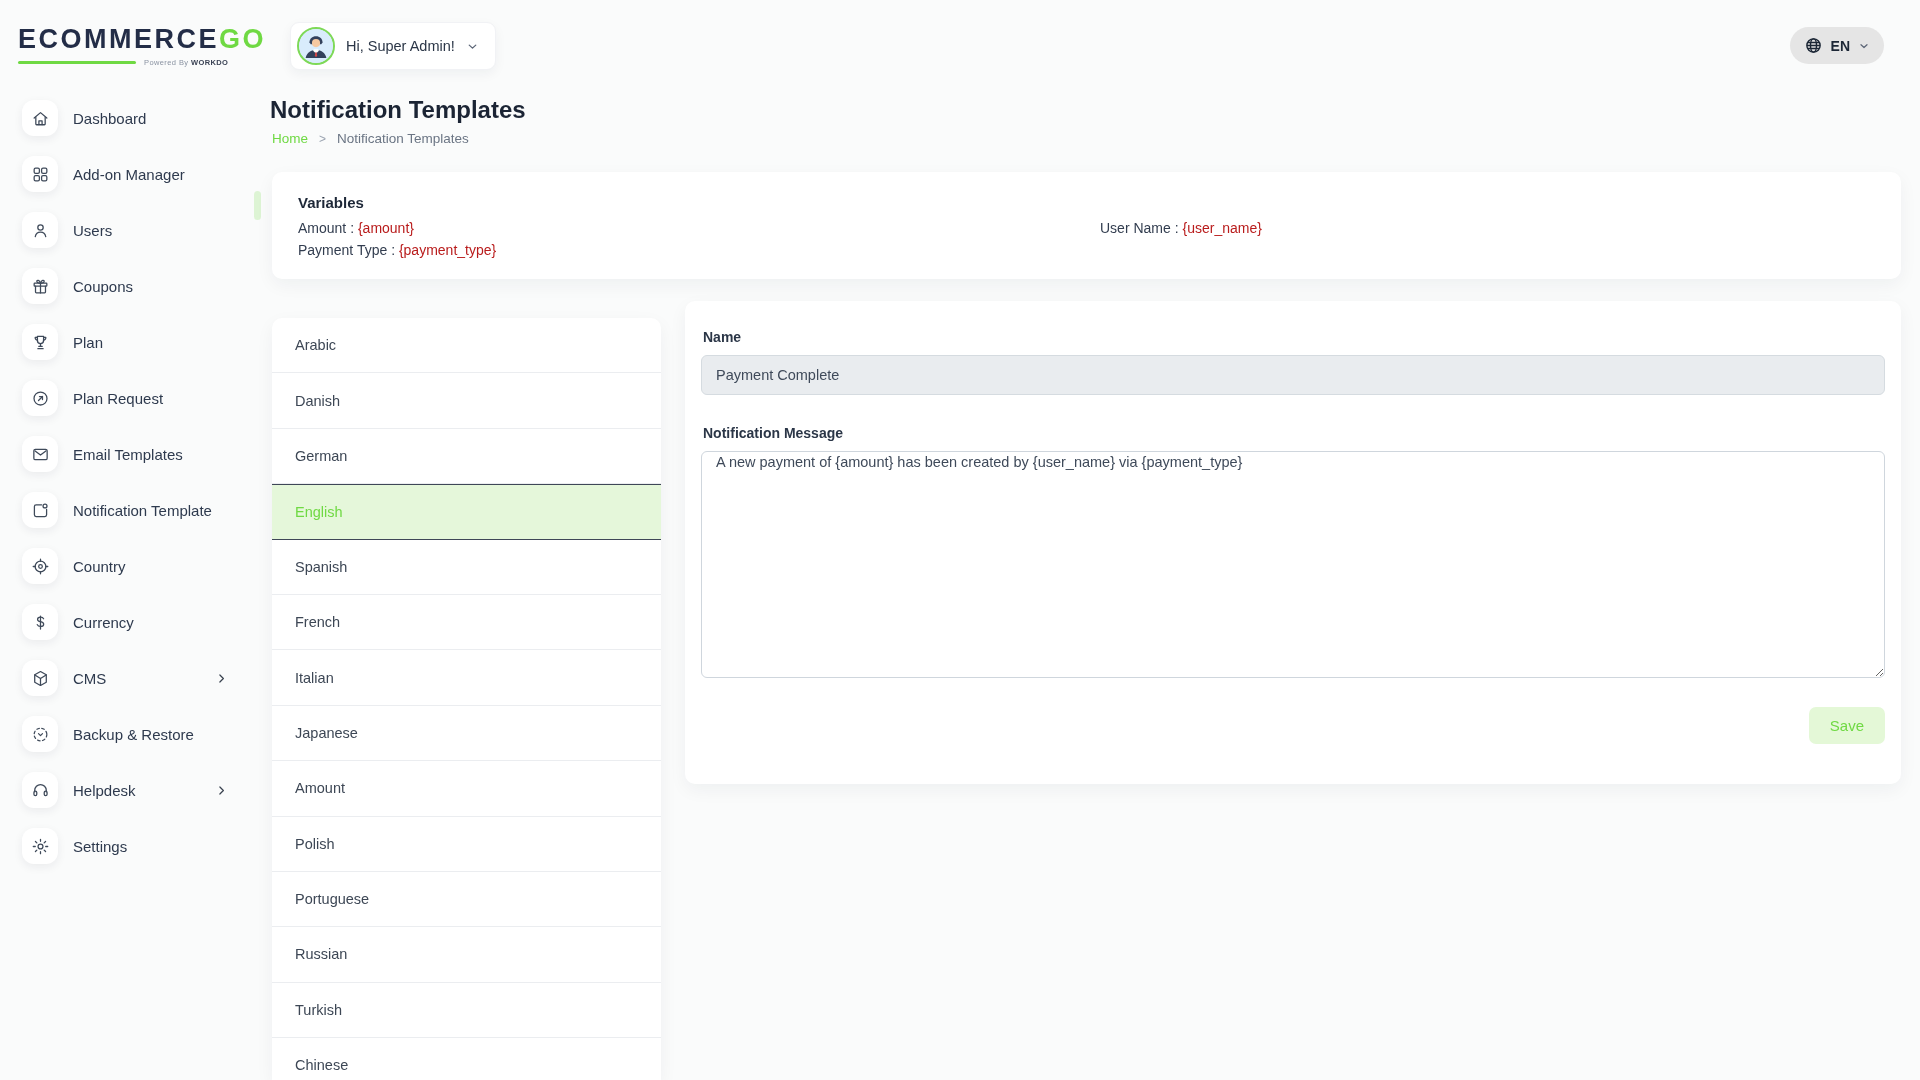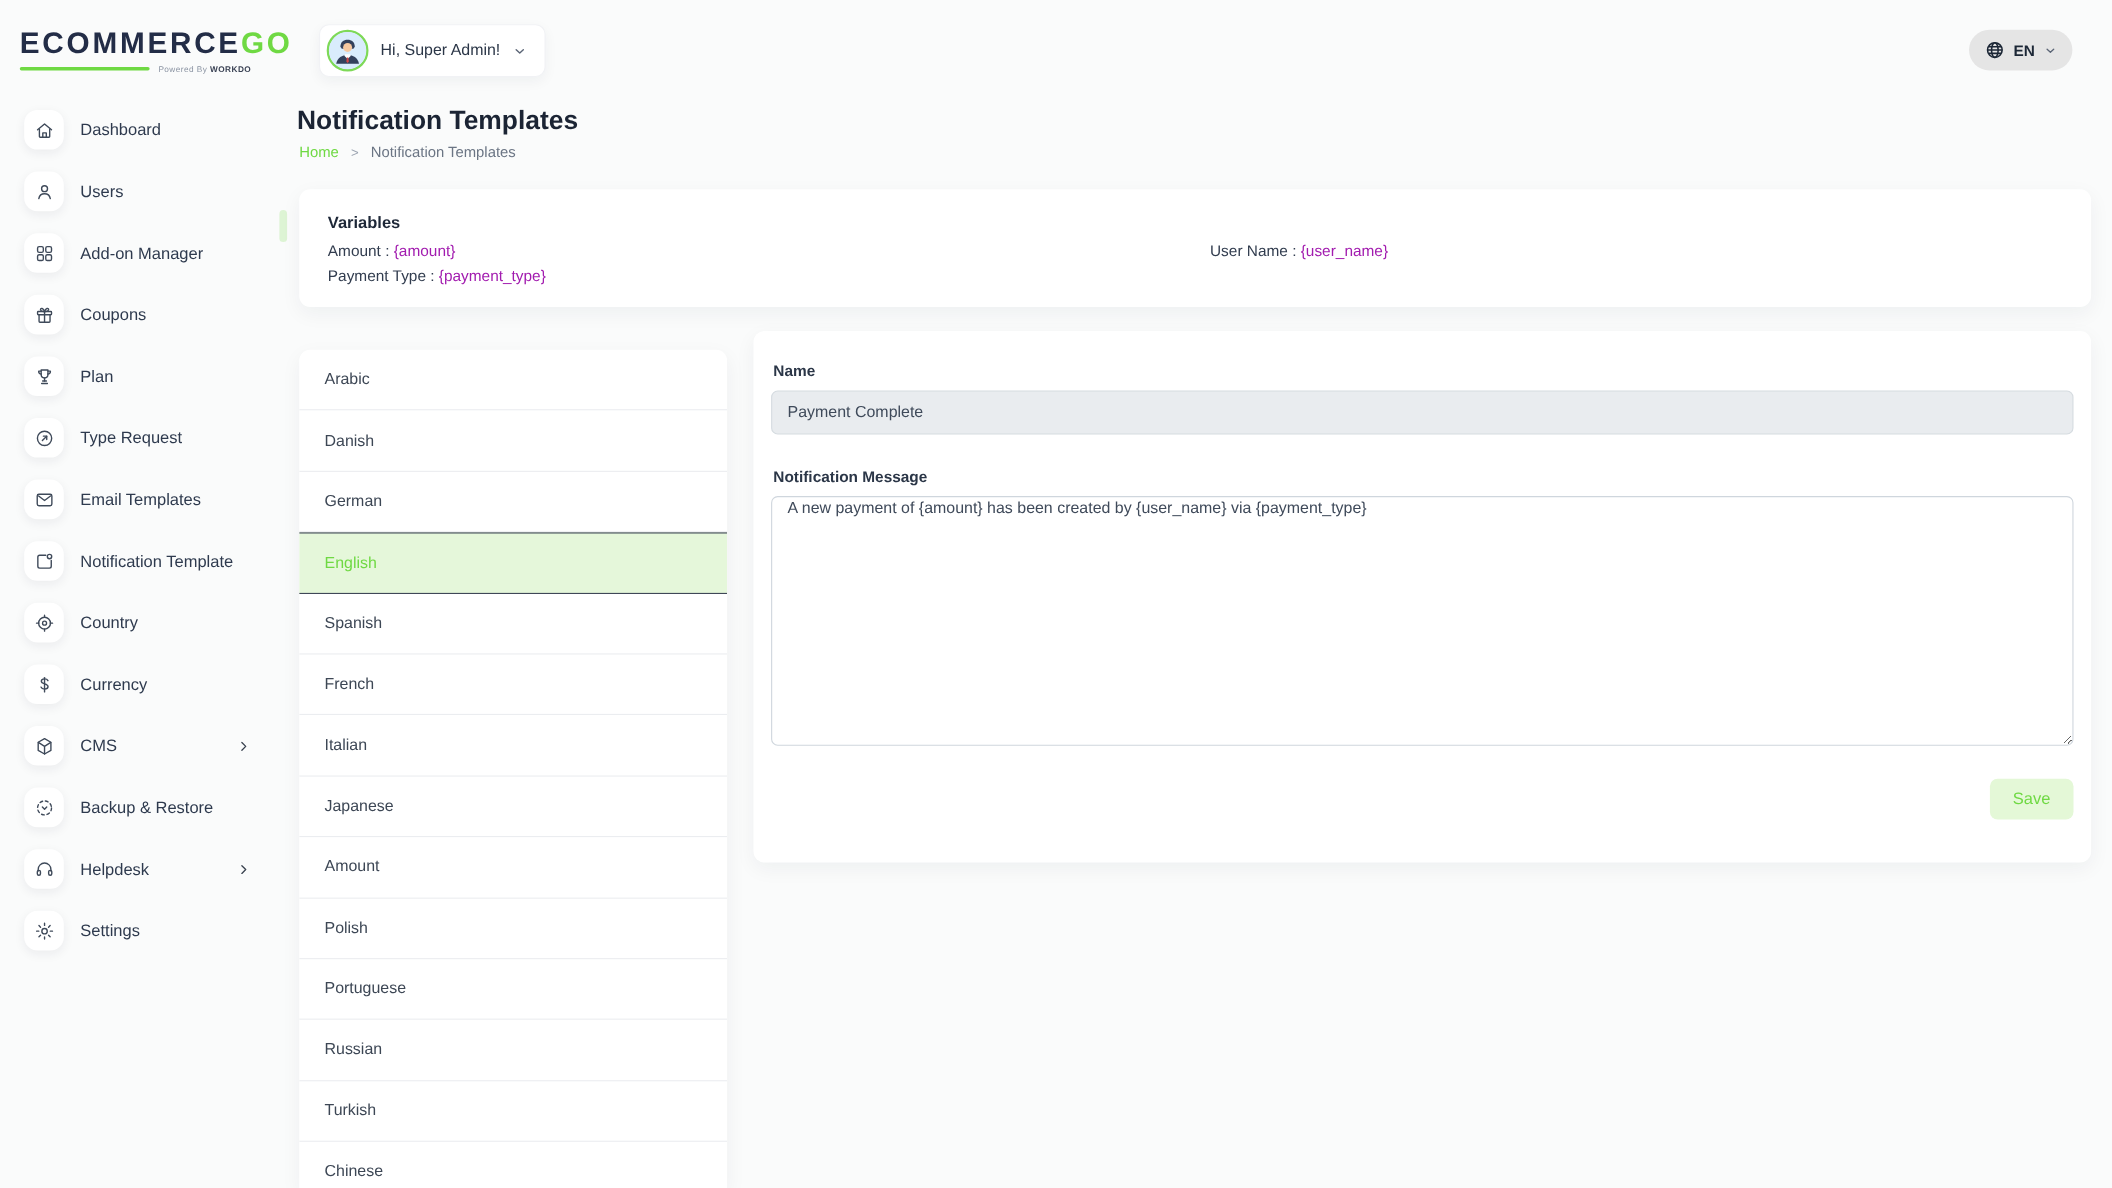--- a/index.html
+++ b/index.html
@@ -61,21 +61,21 @@
   .crumb-cur { color:#6b7584; }
 
   
   .accent-sliver { position:absolute; left:254px; top:191px; width:7px; height:29px; background:#ddf4d4; border-radius:4px; }
   .variables-card {
     position:absolute; left:272px; top:172px; width:1629px; height:107px;
     background:#fff; border-radius:10px; box-shadow:0 6px 18px rgba(23,31,52,.05);
   }
   .var-title { position:absolute; left:26px; top:22px; font-size:15px; font-weight:bold; color:#1d2737; }
   .var-row { position:absolute; font-size:14px; color:#323d4f; }
-  .var-row .var-value { color:#a21caf; }
+  .var-row .var-value { color:#b91c1c; }
   .var-amount { left:26px; top:48px; }
   .var-ptype { left:26px; top:70px; }
   .var-uname { left:828px; top:48px;text-align:right; }
 
   
   .lang-card {
     position:absolute; left:272px; top:318px; width:389px; height:762px;
     background:#fff; border-radius:10px 10px 0 0; box-shadow:0 6px 18px rgba(23,31,52,.05);
     overflow:hidden;
   }
@@ -172,38 +172,38 @@
           <path d="M10 19.7v-4.8h4v4.8"></path>
         </svg>
       </span>
       <span class="side-label">Dashboard</span>
 
     </div>
 
     <div class="side-item">
       <span class="side-tile">
         <svg width="19" height="19" viewBox="0 0 24 24" fill="none" stroke="currentColor" stroke-width="1.6" stroke-linecap="round" stroke-linejoin="round">
-          <circle cx="12" cy="8.2" r="3.4"></circle>
-          <path d="M5.4 19.6c.7-3.7 3.4-5.5 6.6-5.5s5.9 1.8 6.6 5.5"></path>
-        </svg>
-      </span>
-      <span class="side-label">Users</span>
-
-    </div>
-
-    <div class="side-item">
-      <span class="side-tile">
-        <svg width="19" height="19" viewBox="0 0 24 24" fill="none" stroke="currentColor" stroke-width="1.6" stroke-linecap="round" stroke-linejoin="round">
           <rect x="4" y="4" width="6.6" height="6.6" rx="1.8"></rect>
           <rect x="13.4" y="4" width="6.6" height="6.6" rx="1.8"></rect>
           <rect x="4" y="13.4" width="6.6" height="6.6" rx="1.8"></rect>
           <rect x="13.4" y="13.4" width="6.6" height="6.6" rx="1.8"></rect>
         </svg>
       </span>
       <span class="side-label">Add-on Manager</span>
+
+    </div>
+
+    <div class="side-item">
+      <span class="side-tile">
+        <svg width="19" height="19" viewBox="0 0 24 24" fill="none" stroke="currentColor" stroke-width="1.6" stroke-linecap="round" stroke-linejoin="round">
+          <circle cx="12" cy="8.2" r="3.4"></circle>
+          <path d="M5.4 19.6c.7-3.7 3.4-5.5 6.6-5.5s5.9 1.8 6.6 5.5"></path>
+        </svg>
+      </span>
+      <span class="side-label">Users</span>
 
     </div>
 
     <div class="side-item">
       <span class="side-tile">
         <svg width="19" height="19" viewBox="0 0 24 24" fill="none" stroke="currentColor" stroke-width="1.6" stroke-linecap="round" stroke-linejoin="round">
           <rect x="4" y="7.8" width="16" height="3.8" rx=".8"></rect>
           <path d="M5.7 11.6v7.5a1 1 0 0 0 1 1h10.6a1 1 0 0 0 1-1v-7.5"></path>
           <path d="M12 7.8v12.3"></path>
           <path d="M12 7.8S7.3 8 7.3 5.5C7.3 3.4 10.8 3.7 12 7.8Z"></path>
@@ -229,21 +229,21 @@
     </div>
 
     <div class="side-item">
       <span class="side-tile">
         <svg width="19" height="19" viewBox="0 0 24 24" fill="none" stroke="currentColor" stroke-width="1.6" stroke-linecap="round" stroke-linejoin="round">
           <circle cx="12" cy="12" r="8.2"></circle>
           <path d="m9.5 14.5 5-5"></path>
           <path d="M10.7 9.5h3.8v3.8"></path>
         </svg>
       </span>
-      <span class="side-label">Type Request</span>
+      <span class="side-label">Plan Request</span>
 
     </div>
 
     <div class="side-item">
       <span class="side-tile">
         <svg width="19" height="19" viewBox="0 0 24 24" fill="none" stroke="currentColor" stroke-width="1.6" stroke-linecap="round" stroke-linejoin="round">
           <rect x="3.6" y="5.4" width="16.8" height="13.2" rx="2"></rect>
           <path d="m5.2 7.5 6.8 5.2 6.8-5.2"></path>
         </svg>
       </span>

